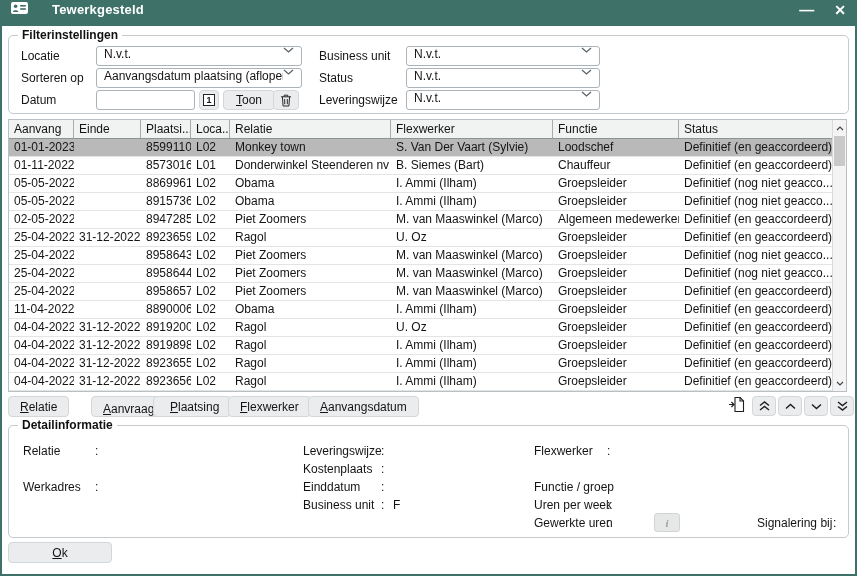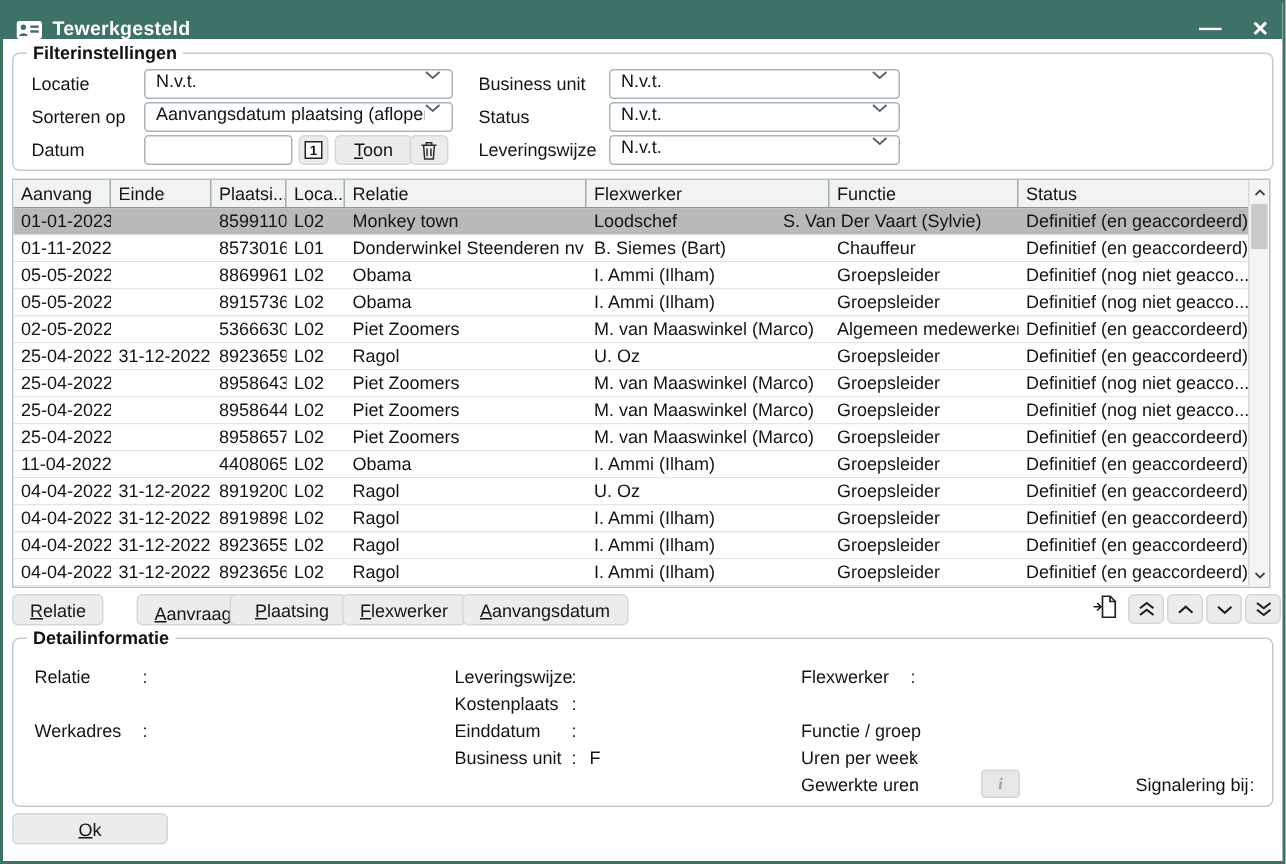--- a/index.html
+++ b/index.html
@@ -3,21 +3,21 @@
 <meta charset="utf-8">
 <style>
   html,body{margin:0;padding:0;background:#9aa5a5;}
   .window{
     width:857px;height:576px;box-sizing:border-box;position:relative;
     border:2px solid #3e7168;background:#fff;overflow:hidden;
     font-family:"Liberation Sans",sans-serif;font-size:12px;color:#141414;
   }
   
   .titlebar{position:absolute;top:0;left:0;right:0;height:24px;background:#3e7168;
-    display:flex;align-items:flex-end;padding:0 9px;gap:7px;}
+    display:flex;align-items:flex-start;padding:0 9px;gap:24px;}
   .title{color:#fff;font-weight:bold;font-size:13px;letter-spacing:.2px;}
   .tb-controls{margin-left:auto;display:flex;gap:20px;align-items:center;}
   .tb-btn{color:#fff;font-size:14px;font-weight:bold;line-height:1;cursor:default;}
   .tb-btn.minimize{font-size:15px;}
   
   .groupbox{position:absolute;border:1px solid #c5cacd;border-radius:5px;background:#fff;}
   .group-label{position:absolute;top:-8px;left:9px;background:#fff;padding:0 4px;font-weight:bold;color:#111;}
   
   .flabel{position:absolute;line-height:20px;white-space:nowrap;}
   .select{position:absolute;height:20px;box-sizing:border-box;border:1px solid #a9b3b9;border-radius:3px;
@@ -166,22 +166,22 @@
         <div class="hcell c6">Functie</div>
         <div class="hcell c7">Status</div>
       </div>
     <div class="tbody" id="tbody">
         <div class="trow selected">
           <div class="tcell c0">01-01-2023</div>
           <div class="tcell c1"></div>
           <div class="tcell c2">8599110</div>
           <div class="tcell c3">L02</div>
           <div class="tcell c4">Monkey town</div>
+          <div class="tcell c5">S. Van Der Vaart (Sylvie)</div>
           <div class="tcell c6">Loodschef</div>
-          <div class="tcell c5">S. Van Der Vaart (Sylvie)</div>
           <div class="tcell c7">Definitief (en geaccordeerd)</div>
         </div>
         <div class="trow">
           <div class="tcell c0">01-11-2022</div>
           <div class="tcell c1"></div>
           <div class="tcell c2">8573016</div>
           <div class="tcell c3">L01</div>
           <div class="tcell c4">Donderwinkel Steenderen nv</div>
           <div class="tcell c5">B. Siemes (Bart)</div>
           <div class="tcell c6">Chauffeur</div>
@@ -203,21 +203,21 @@
           <div class="tcell c2">8915736</div>
           <div class="tcell c3">L02</div>
           <div class="tcell c4">Obama</div>
           <div class="tcell c5">I. Ammi (Ilham)</div>
           <div class="tcell c6">Groepsleider</div>
           <div class="tcell c7">Definitief (nog niet geacco...</div>
         </div>
         <div class="trow">
           <div class="tcell c0">02-05-2022</div>
           <div class="tcell c1"></div>
-          <div class="tcell c2">5366630</div>
+          <div class="tcell c2">8947285</div>
           <div class="tcell c3">L02</div>
           <div class="tcell c4">Piet Zoomers</div>
           <div class="tcell c5">M. van Maaswinkel (Marco)</div>
           <div class="tcell c6">Algemeen medewerker</div>
           <div class="tcell c7">Definitief (en geaccordeerd)</div>
         </div>
         <div class="trow">
           <div class="tcell c0">25-04-2022</div>
           <div class="tcell c1">31-12-2022</div>
           <div class="tcell c2">8923659</div>
@@ -253,21 +253,21 @@
           <div class="tcell c2">8958657</div>
           <div class="tcell c3">L02</div>
           <div class="tcell c4">Piet Zoomers</div>
           <div class="tcell c5">M. van Maaswinkel (Marco)</div>
           <div class="tcell c6">Groepsleider</div>
           <div class="tcell c7">Definitief (en geaccordeerd)</div>
         </div>
         <div class="trow">
           <div class="tcell c0">11-04-2022</div>
           <div class="tcell c1"></div>
-          <div class="tcell c2">4408065</div>
+          <div class="tcell c2">8890006</div>
           <div class="tcell c3">L02</div>
           <div class="tcell c4">Obama</div>
           <div class="tcell c5">I. Ammi (Ilham)</div>
           <div class="tcell c6">Groepsleider</div>
           <div class="tcell c7">Definitief (en geaccordeerd)</div>
         </div>
         <div class="trow">
           <div class="tcell c0">04-04-2022</div>
           <div class="tcell c1">31-12-2022</div>
           <div class="tcell c2">8919200</div>

